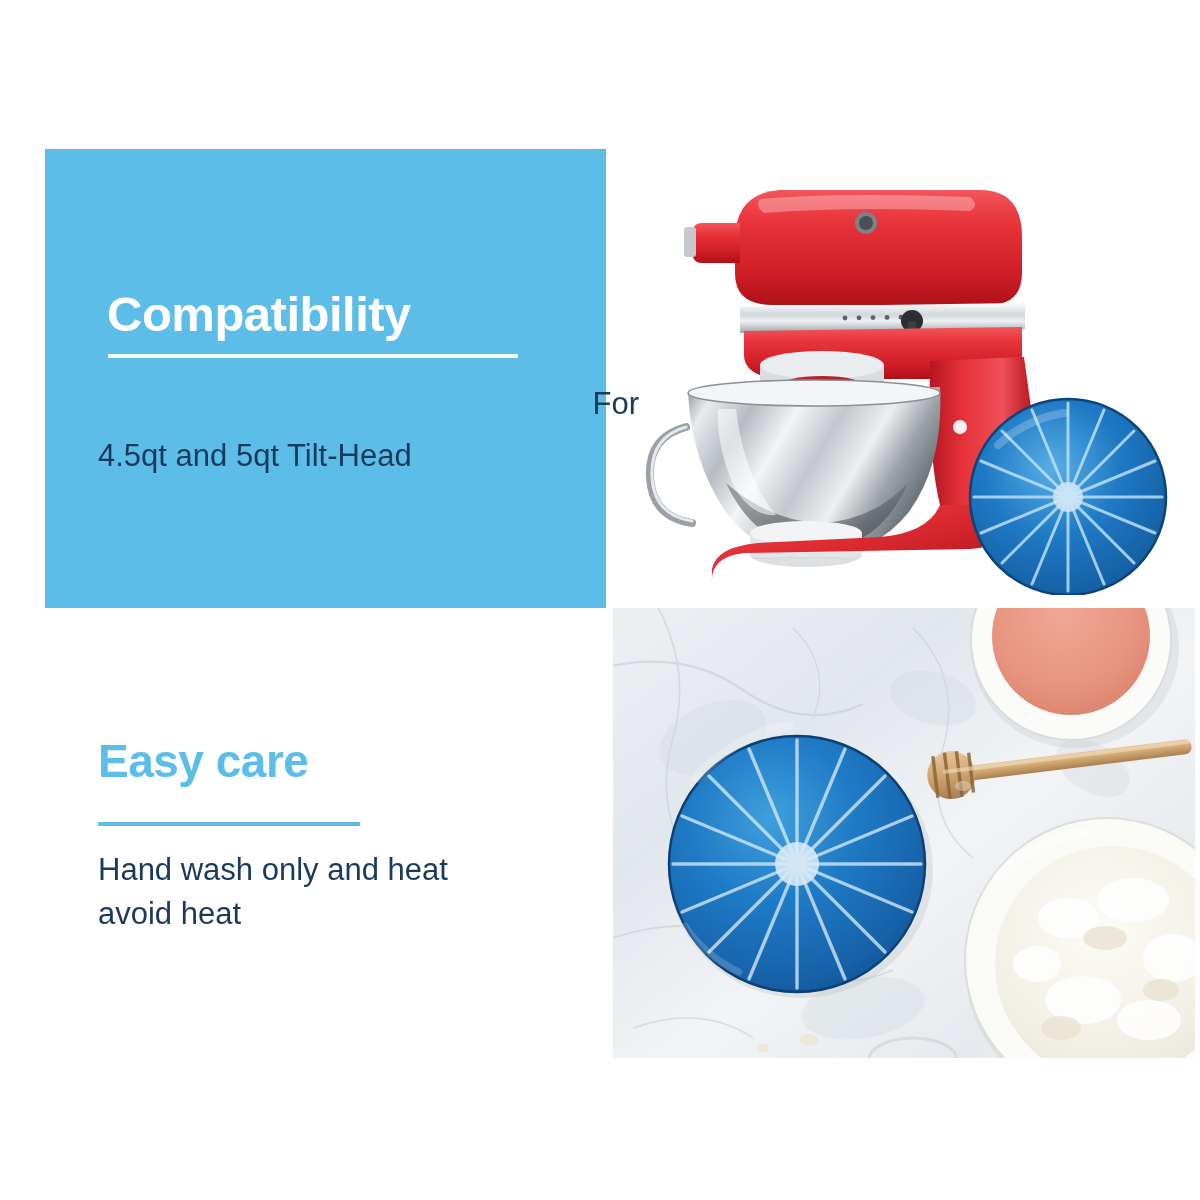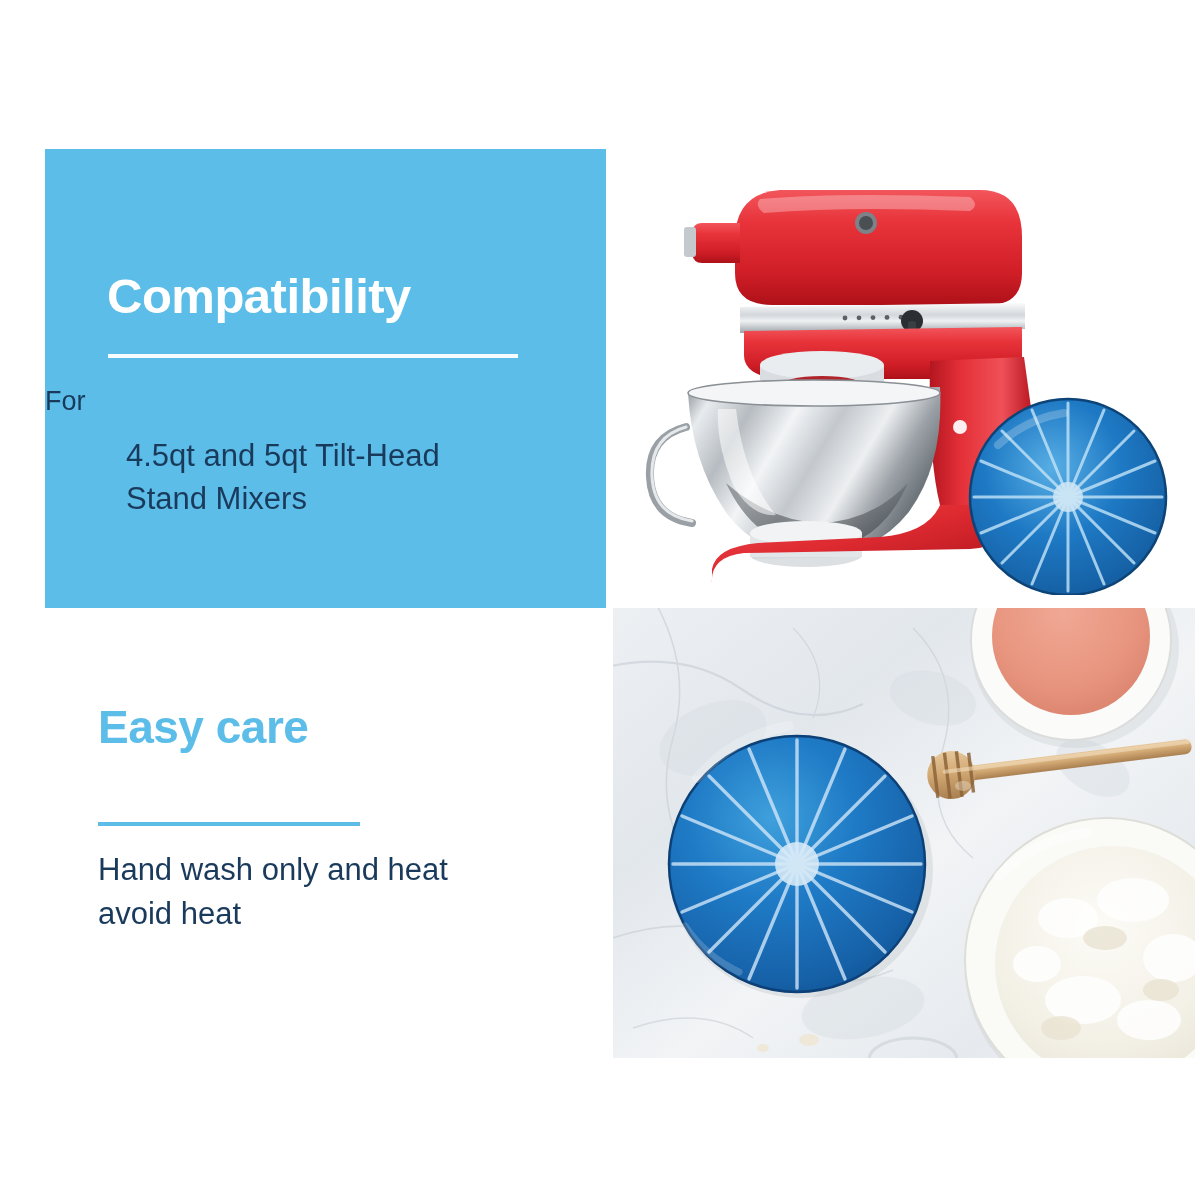--- a/index.html
+++ b/index.html
@@ -17,60 +17,59 @@
 
   
   .compat-panel {
     position:absolute;
     left:45px; top:149px;
     width:561px; height:459px;
     background:#5BBDE8;
   }
   .compat-heading {
     position:absolute;
-    left:62px; top:123px;
+    left:62px; top:141px;
     font-size:49px;
     font-weight:bold;
     color:#ffffff;
     letter-spacing:-0.5px;
     line-height:1;
     white-space:nowrap;
   }
   .compat-rule {
     position:absolute;
     left:63px; top:205px;
     width:410px; height:4px;
     background:#ffffff;
     opacity:0.95;
   }
   .compat-for {
     position:absolute;
     left:0px; top:236px;
     width:594px;
-    text-align:left;
-    font-size:27px;
+    text-align:right;
+    font-size:31px;
     color:#1A3A5C;
     line-height:1.25;
   }
   .compat-body {
     position:absolute;
     left:53px; top:286px;
     width:500px;
     font-size:31px;
     color:#1A3A5C;
     line-height:1.38;
     text-align:left;
-    margin-left:28px;
   }
   .compat-body div { white-space:nowrap; }
 
   
   .easy-heading {
     position:absolute;
-    left:98px; top:704px;
+    left:98px; top:738px;
     font-size:46px;
     font-weight:bold;
     color:#5BBDE8;
     letter-spacing:-0.5px;
     line-height:1;
     white-space:nowrap;
   }
   .easy-rule {
     position:absolute;
     left:98px; top:822px;
@@ -113,21 +112,20 @@
 
   <div class="compat-panel">
     <div class="compat-heading">Compatibility</div>
 
     <div class="compat-rule"></div>
 
     <div class="compat-for">For</div>
 
     <div class="compat-body">
       <div>4.5qt and 5qt Tilt-Head</div>
-      <div>Stand Mixers</div>
     </div>
   </div>
 
   <div class="easy-heading">Easy care</div>
   <div class="easy-rule"></div>
   <div class="easy-body">
     <div>Hand wash only and heat</div>
     <div>avoid heat</div>
   </div>
 

